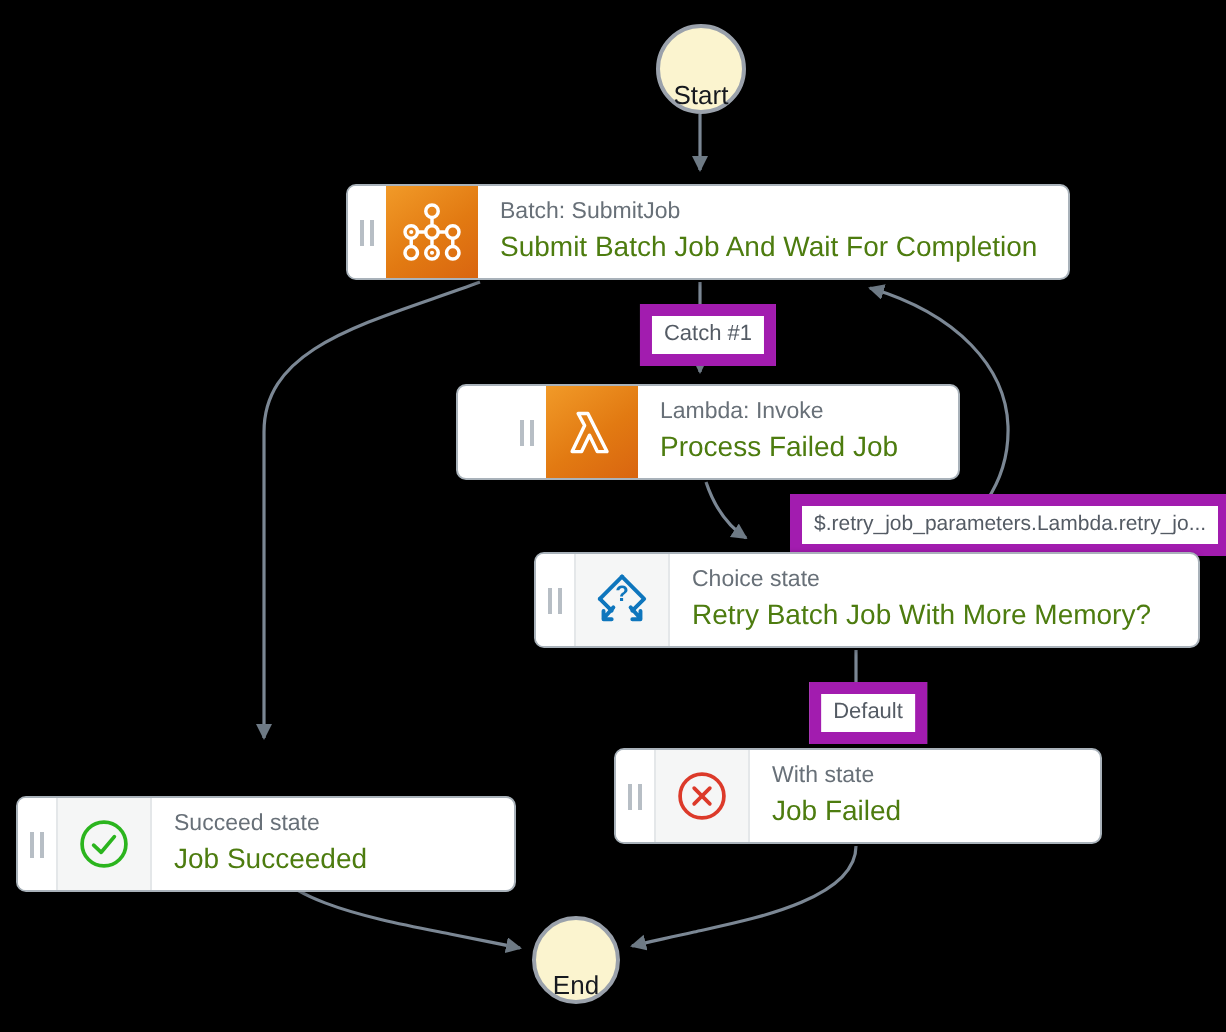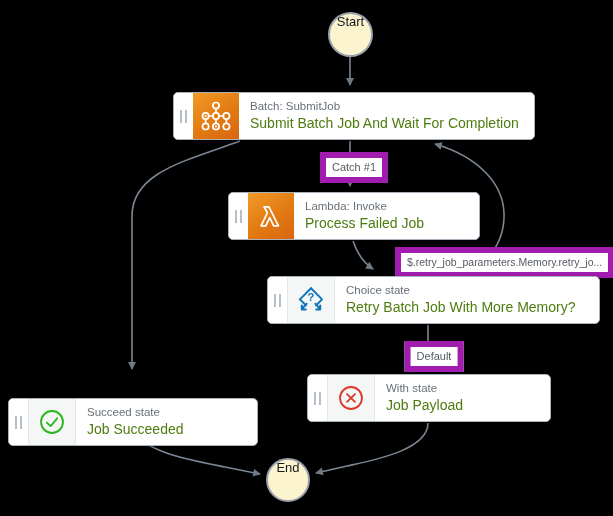--- a/index.html
+++ b/index.html
@@ -6,21 +6,21 @@
   #canvas{
     position:relative;width:613px;height:516px;background:#000;
     font-family:"Liberation Sans", sans-serif;overflow:hidden;
   }
   svg.edges{position:absolute;left:0;top:0;width:613px;height:516px;pointer-events:none;}
 
   
   .terminal{
     position:absolute;width:45px;height:45px;border-radius:50%;
     background:#fbf4cf;border:2px solid #9aa1ab;box-sizing:border-box;
-    display:flex;align-items:flex-start;justify-content:center;
+    display:flex;align-items:flex-end;justify-content:center;
     color:#16191f;font-size:13px;
   }
 
   
   .state-node{
     position:absolute;height:48px;box-sizing:border-box;background:#fff;
     border:1.5px solid #a9b2ba;border-radius:5px;display:flex;align-items:stretch;
     overflow:hidden;box-shadow:0 1px 3px rgba(0,0,0,.35);
   }
   .grip{width:19px;min-width:19px;display:flex;align-items:center;justify-content:center;background:#fff;}
@@ -98,40 +98,40 @@
     <div class="text-panel">
       <span class="state-type">Batch: SubmitJob</span>
       <span class="state-name">Submit Batch Job And Wait For Completion</span>
     </div>
   </div>
 
   <div class="edge-label centered" style="left:354px;top:152px;">
     <span>Catch #1</span>
   </div>
 
-  <div class="state-node" style="left:228px;top:192px;width:252px;">
+  <div class="state-node" style="left:228px;top:192px;width:252px;padding-left:25px;">
     <div class="grip">
         <span class="grip-glyph">
           <i></i>
           <i></i>
         </span>
       </div>
     <div class="icon-panel icon-orange">
       <svg width="30" height="30" viewBox="0 0 26 26" fill="none" stroke="#fff" stroke-width="1.5" stroke-linejoin="round">
         <path d="M7,5 H11.2 L19.5,21.5 H15.3 L11.9,14.4 L8.5,21.5 H4.4 L9.8,10.2 Z"></path>
       </svg>
     </div>
     <div class="text-panel">
       <span class="state-type">Lambda: Invoke</span>
       <span class="state-name">Process Failed Job</span>
     </div>
   </div>
 
   <div class="edge-label small" style="left:395px;top:247px;">
-    <span>$.retry_job_parameters.Memory.retry_jo...</span>
+    <span>$.retry_job_parameters.Lambda.retry_jo...</span>
   </div>
 
   <div class="state-node" style="left:267px;top:276px;width:333px;">
     <div class="grip">
         <span class="grip-glyph">
           <i></i>
           <i></i>
         </span>
       </div>
     <div class="icon-panel icon-light">
@@ -180,21 +180,21 @@
         </span>
       </div>
     <div class="icon-panel icon-light">
       <svg width="30" height="30" viewBox="0 0 26 26" fill="none" stroke="#dc3a2a" stroke-width="1.6" stroke-linecap="round">
         <circle cx="13" cy="13" r="9.5"></circle>
         <path d="M9.6,9.6 L16.4,16.4 M16.4,9.6 L9.6,16.4"></path>
       </svg>
     </div>
     <div class="text-panel">
       <span class="state-type">With state</span>
-      <span class="state-name">Job Payload</span>
+      <span class="state-name">Job Failed</span>
     </div>
   </div>
 
   <div class="terminal" style="left:266px;top:458px;width:44px;height:44px;">
     <span>End</span>
   </div>
 
 </div>
 
 </body></html>

